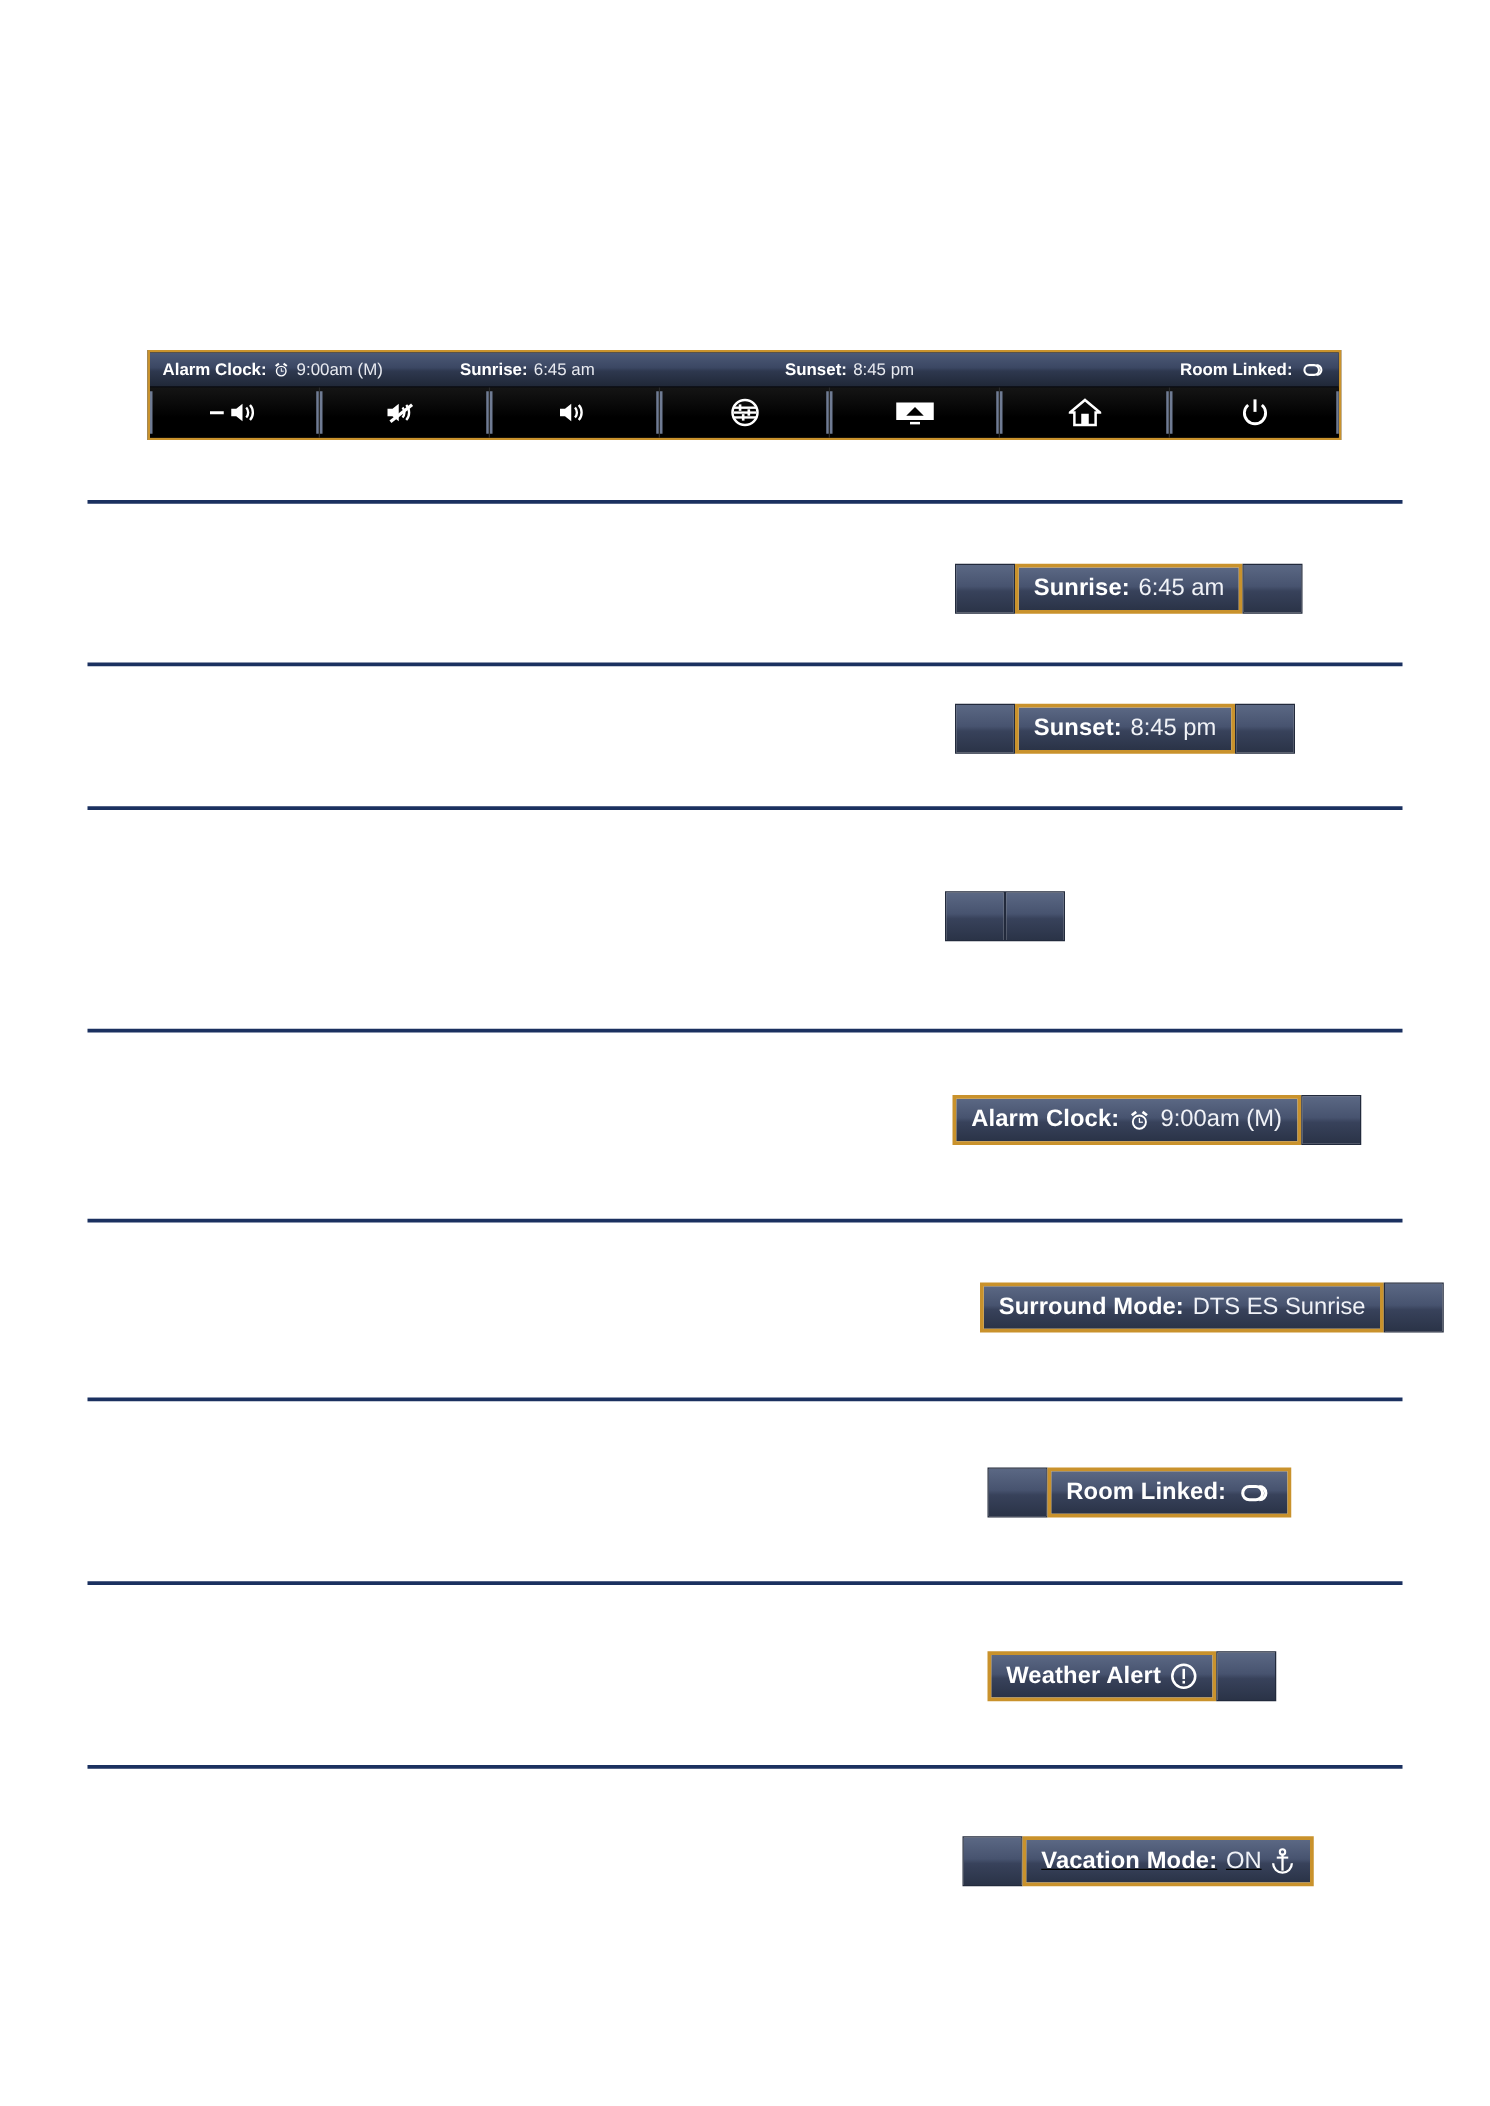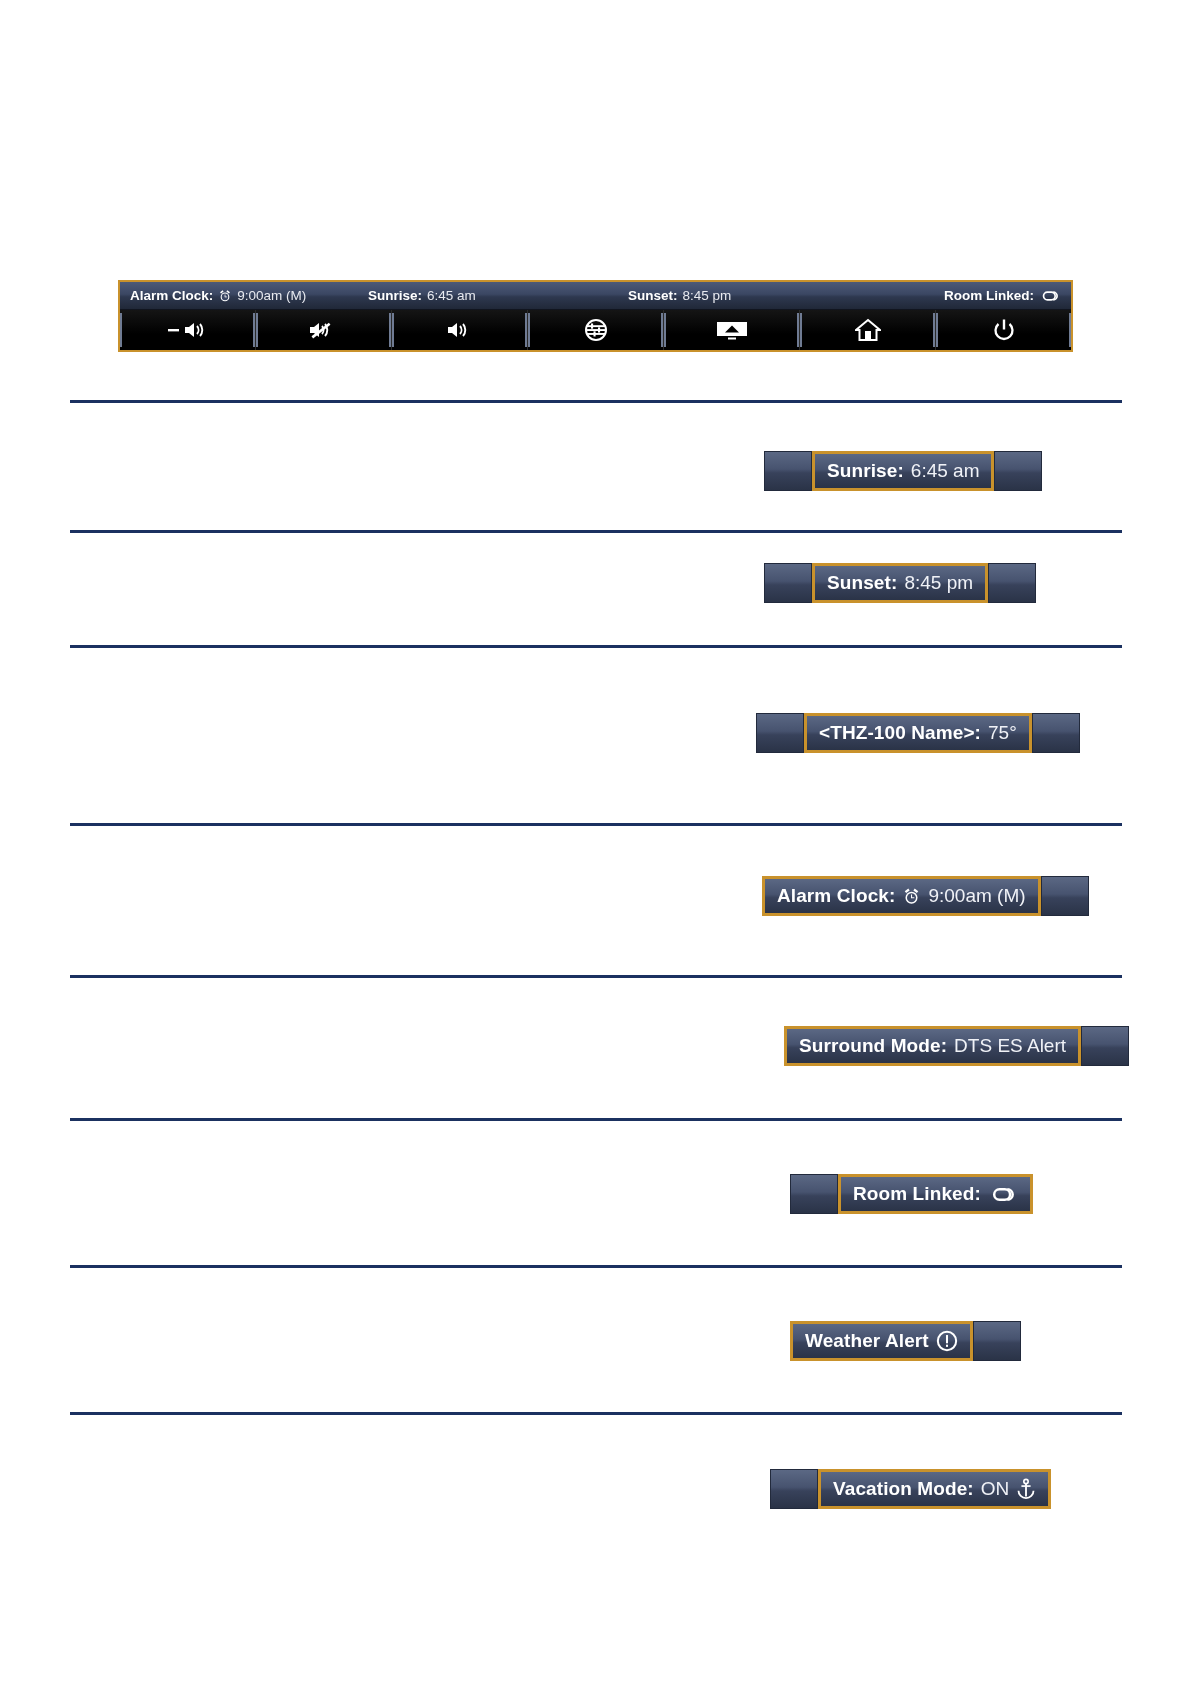--- a/index.html
+++ b/index.html
@@ -269,24 +269,20 @@
   <div class="pill-cap"></div>
   <div class="pill-main">
     <span class="lbl">Sunset:</span>
     <span class="val">8:45 pm</span>
   </div>
   <div class="pill-cap"></div>
 </div>
 
 <div class="pill-row" style="left:756px; top:712px;">
   <div class="pill-cap"></div>
-  <div class="pill-main">
-    <span class="lbl">&lt;THZ-100 Name&gt;:</span>
-    <span class="val">75°</span>
-  </div>
   <div class="pill-cap"></div>
 </div>
 
 <div class="pill-row" style="left:762px; top:875px;">
   <div class="pill-main">
     <span class="lbl">Alarm Clock:</span>
     <span class="icon-inline">
       <svg width="19" height="19" viewBox="0 0 24 24">
         <circle cx="12" cy="13.5" r="7.6" fill="#ffffff"></circle>
         <circle cx="12" cy="13.5" r="5.7" fill="#414c67"></circle>
@@ -297,21 +293,21 @@
       </svg>
     </span>
     <span class="val">9:00am (M)</span>
   </div>
   <div class="pill-cap"></div>
 </div>
 
 <div class="pill-row" style="left:760px; top:1025px;padding-left:24px;">
   <div class="pill-main">
     <span class="lbl">Surround Mode:</span>
-    <span class="val">DTS ES Alert</span>
+    <span class="val">DTS ES Sunrise</span>
   </div>
   <div class="pill-cap"></div>
 </div>
 
 <div class="pill-row" style="left:790px; top:1173px;">
   <div class="pill-cap"></div>
   <div class="pill-main">
     <span class="lbl">Room Linked:</span>
     <span class="icon-inline">
       <svg width="30" height="19" viewBox="0 0 34 20">
@@ -329,21 +325,21 @@
       <svg width="22" height="22" viewBox="0 0 24 24">
         <circle cx="12" cy="12" r="10" fill="none" stroke="#ffffff" stroke-width="2.2"></circle>
         <rect x="10.9" y="5.5" width="2.2" height="9" fill="#ffffff"></rect>
         <rect x="10.9" y="16" width="2.2" height="2.4" fill="#ffffff"></rect>
       </svg>
     </span>
   </div>
   <div class="pill-cap"></div>
 </div>
 
-<div class="pill-row" style="left:770px; top:1468px;">
+<div class="pill-row" style="left:770px; top:1468px;text-decoration:underline;">
   <div class="pill-cap"></div>
   <div class="pill-main">
     <span class="lbl">Vacation Mode:</span>
     <span class="val">ON</span>
     <span class="icon-inline">
       <svg width="20" height="22" viewBox="0 0 24 26">
         <circle cx="12" cy="4" r="2.6" fill="none" stroke="#ffffff" stroke-width="2"></circle>
         <rect x="10.9" y="6" width="2.2" height="16" fill="#ffffff"></rect>
         <rect x="6.5" y="8.5" width="11" height="2" fill="#ffffff"></rect>
         <path d="M3 15 A9 9 0 0 0 21 15" fill="none" stroke="#ffffff" stroke-width="2.2"></path>

